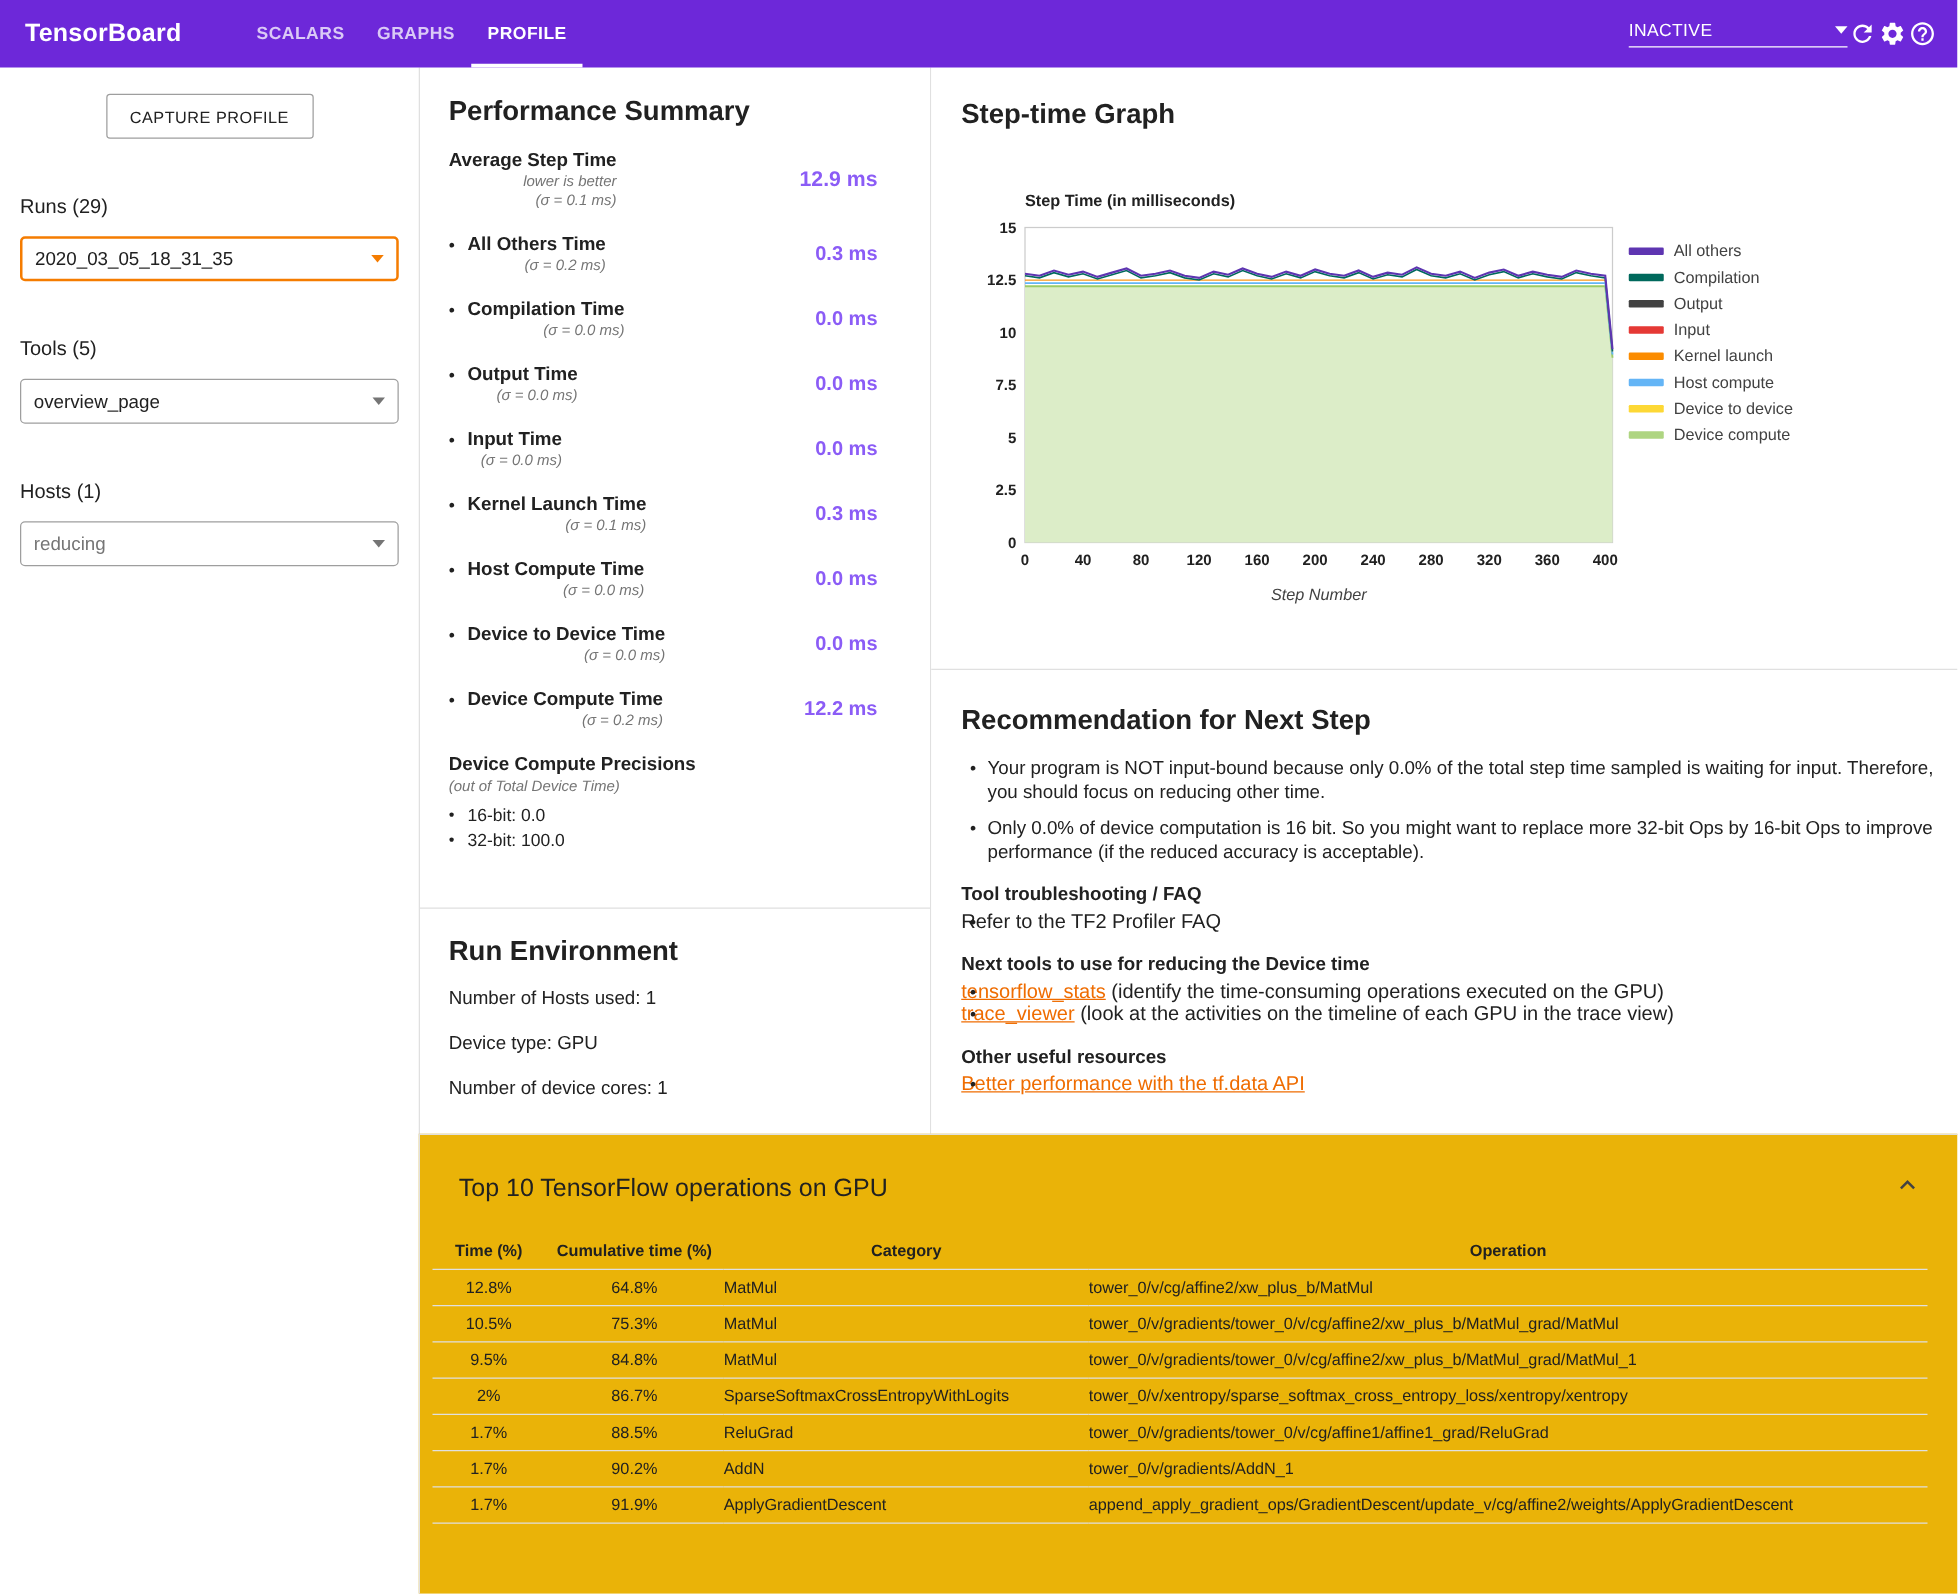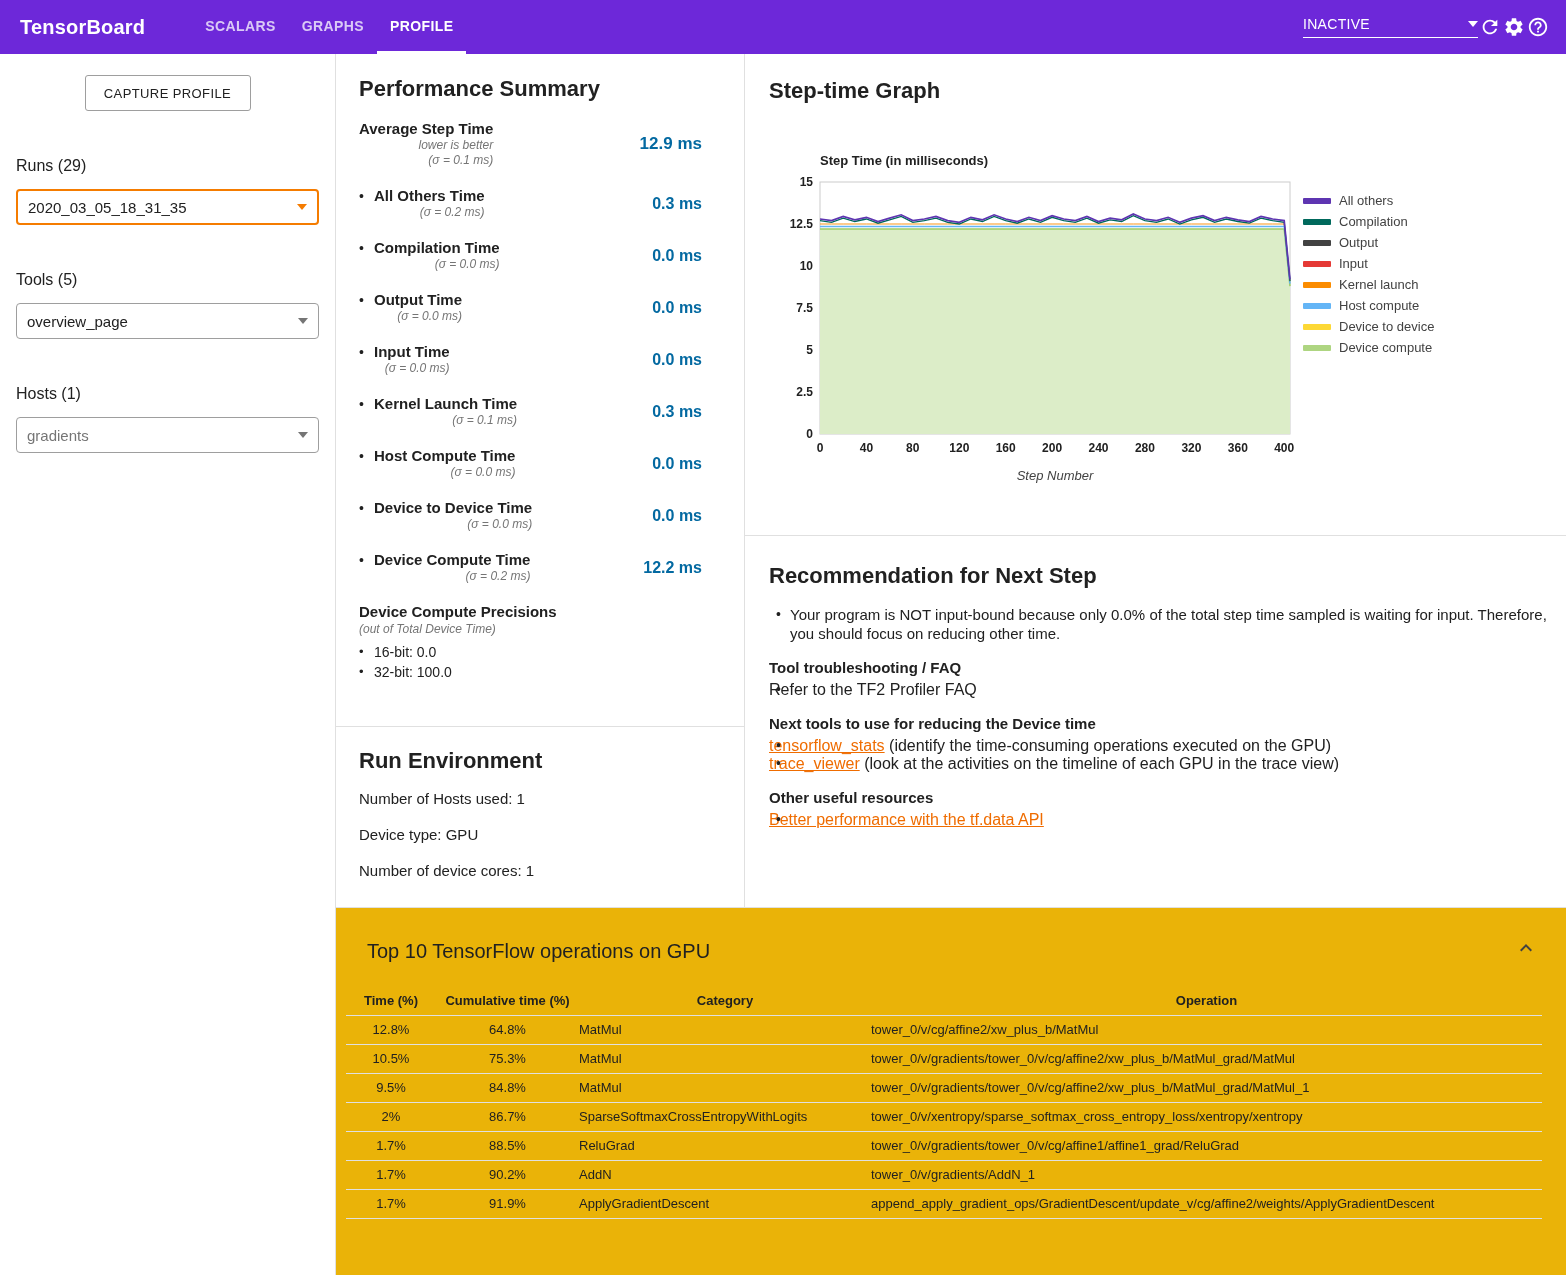--- a/index.html
+++ b/index.html
@@ -39,21 +39,21 @@
   .bottom-section { position:absolute; top:907px; left:335px; width:1231px; height:368px; border-top:1px solid #e0e0e0; border-left:1px solid #e0e0e0; background:#eab308; }
 
   
   .ps { padding:22px 42px 0 23px; }
   .section-title { font-size:22px; font-weight:700; color:#212121; }
   .ps .section-title { margin-bottom:18px; }
   .ps-row { display:flex; align-items:center; justify-content:space-between; margin-bottom:19px;text-align:right; }
   .ps-left { }
   .ps-label { font-size:15px; font-weight:700; color:#212121; line-height:18px; }
   .ps-note, .ps-sigma { font-size:12px; font-style:italic; color:#757575; line-height:15px; }
-  .ps-value { font-size:16px; font-weight:700; color:#0369a1; white-space:nowrap; }
+  .ps-value { font-size:16px; font-weight:700; color:#8b5cf6; white-space:nowrap; }
   .ps-value.big { font-size:17px; }
   .ps-item .ps-left { padding-left:15px; position:relative; }
   .ps-item .ps-left::before { content:"•"; position:absolute; left:0; top:1px; font-size:14px; color:#212121; }
   .precisions { margin-top:2px; }
   .prec-title { font-size:15px; font-weight:700; }
   .prec-note { font-size:12px; font-style:italic; color:#757575; margin-top:2px; }
   .prec-list { margin-top:6px; }
   .prec-item { font-size:14px; padding-left:15px; position:relative; line-height:20px; }
   .prec-item::before { content:"•"; position:absolute; left:0; font-size:13px; }
   .left-divider { position:absolute; top:672px; left:0; width:100%; height:1px; background:#e0e0e0; }
@@ -141,21 +141,21 @@
     <div class="side-group">
       <div class="side-label lbl-tools">Tools (5)</div>
       <div class="select tools-select">
         <span class="value">overview_page</span>
         <span class="caret"></span>
       </div>
     </div>
     <div class="side-group">
       <div class="side-label lbl-hosts">Hosts (1)</div>
       <div class="select hosts-select">
-        <span class="value">gradients</span>
+        <span class="value">reducing</span>
         <span class="caret"></span>
       </div>
     </div>
   </div>
 
   <div class="col-left">
     <div class="ps">
       <div class="section-title">Performance Summary</div>
 
       <div class="ps-row">
@@ -312,20 +312,21 @@
           <span class="legend-label">Device compute</span>
         </div>
       </div>
 
     <div class="right-divider"></div>
 
     <div class="rec">
       <div class="section-title">Recommendation for Next Step</div>
       <div class="rec-bullets">
         <div class="b-item">Your program is NOT input-bound because only 0.0% of the total step time sampled is waiting for input. Therefore, you should focus on reducing other time.</div>
+        <div class="b-item">Only 0.0% of device computation is 16 bit. So you might want to replace more 32-bit Ops by 16-bit Ops to improve performance (if the reduced accuracy is acceptable).</div>
       </div>
 
       <div class="rec-subhead">Tool troubleshooting / FAQ</div>
       <div class="b-item">Refer to the TF2 Profiler FAQ</div>
 
       <div class="rec-subhead">Next tools to use for reducing the Device time</div>
       <div class="b-item">
         <a>tensorflow_stats</a><span class="desc"> (identify the time-consuming operations executed on the GPU)</span>
       </div>
       <div class="b-item">

